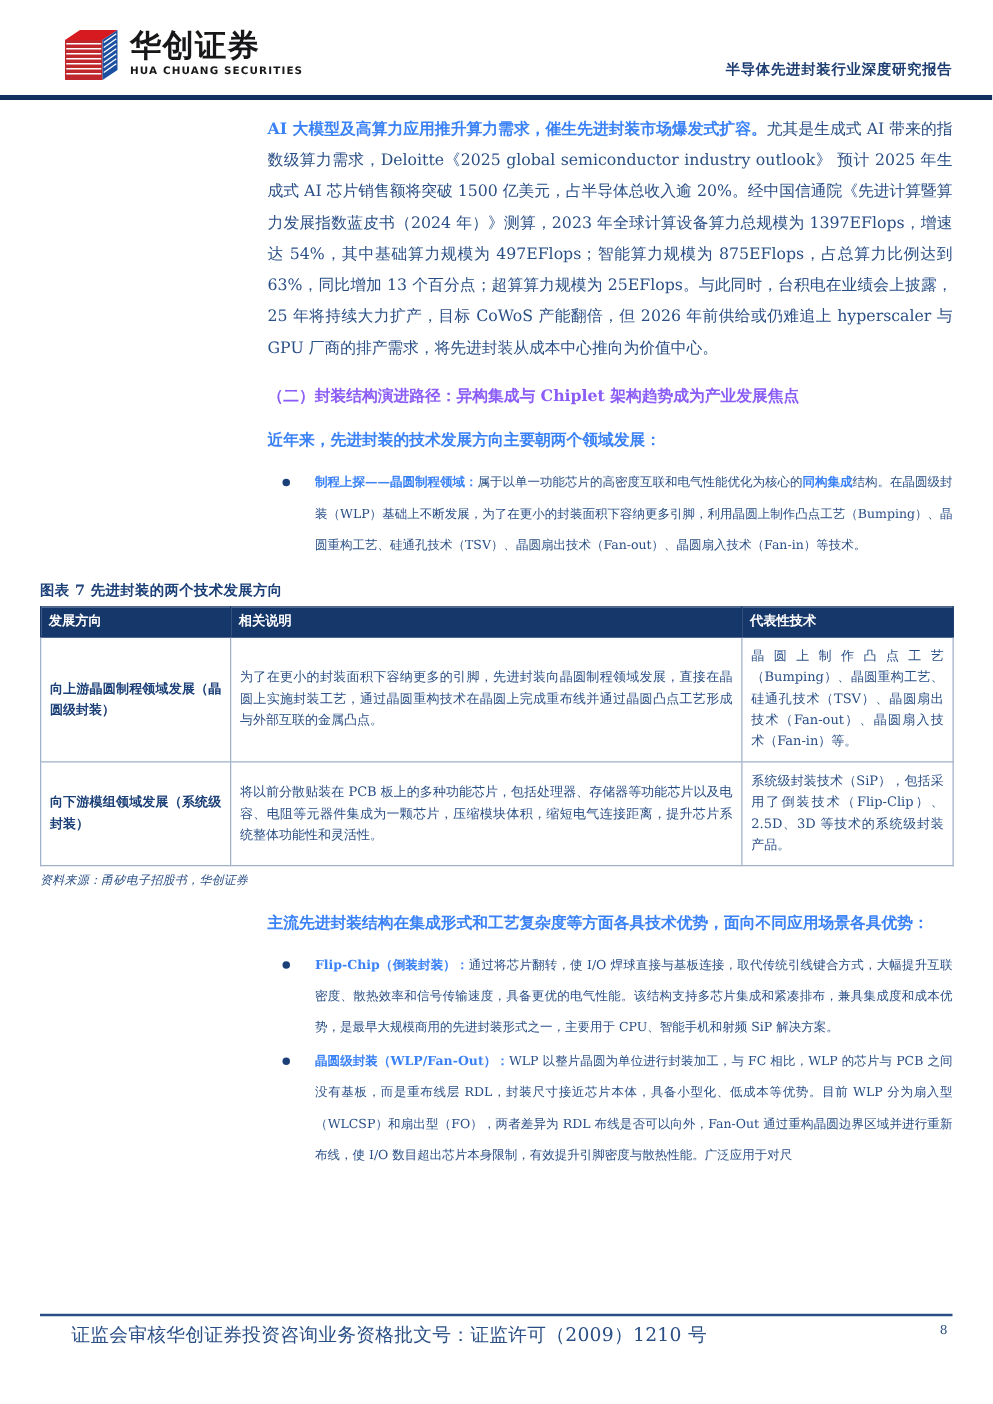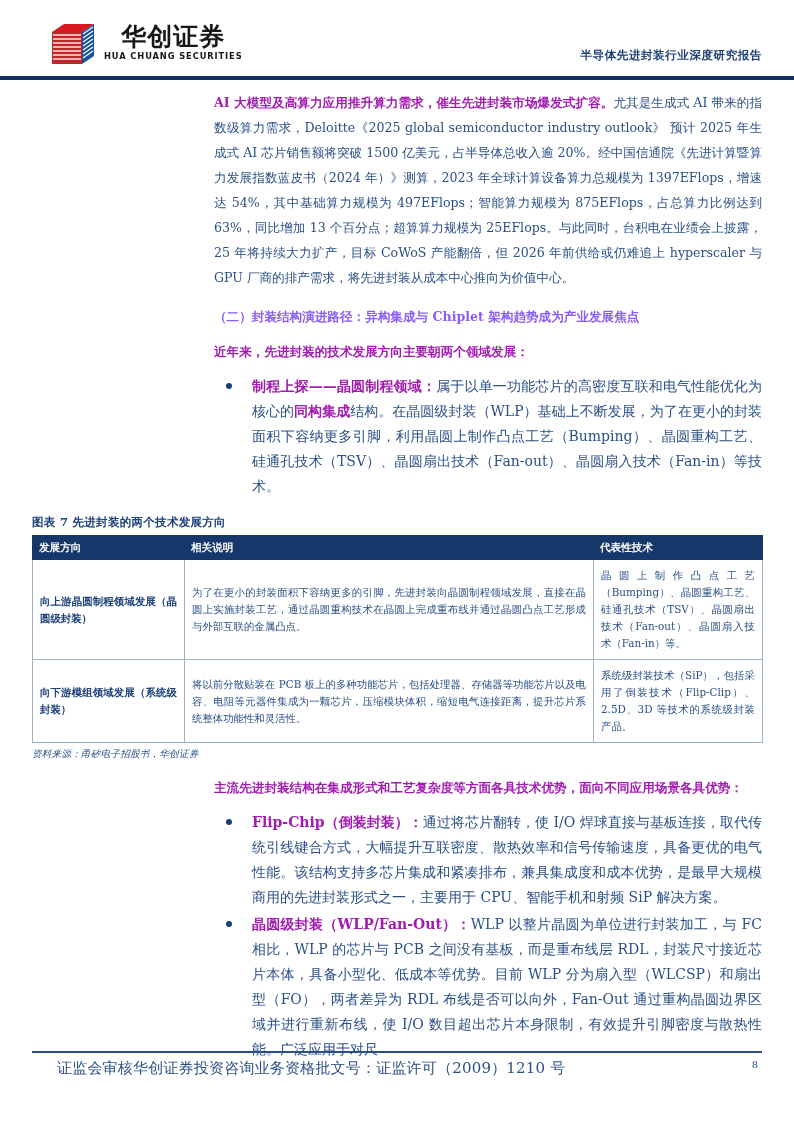--- a/index.html
+++ b/index.html
@@ -26,21 +26,20 @@
     top: 0;
     width: 794px;
     height: 82px;
   }
   .logo-wrap {
     position: absolute;
     left: 50px;
     top: 22px;
     display: flex;
     align-items: flex-start;
-    text-align: center;
   }
   .logo-mark {
     width: 46px;
     height: 44px;
     position: relative;
     margin-right: 8px;
     flex: none;
   }
   .logo-mark svg { display: block; }
   .logo-text {
@@ -101,21 +100,21 @@
   p.para {
     margin: 0;
     font-size: 12.6px;
     line-height: 25px;
     text-align: justify;
     text-justify: inter-ideograph;
     color: #2a4f86;
     padding-left: 182px;
     text-indent: 0;
   }
-  .b { font-weight: bold; color: #a21caf; }
+  .b { font-weight: bold; color: #3b82f6; }
 
   .spacer-14 { height: 14px; }
   .spacer-10 { height: 10px; }
 
   h3.sec-head {
     margin: 0;
     padding-left: 182px;
     font-size: 12.6px;
     font-weight: bold;
     color: #8b5cf6;
@@ -124,21 +123,21 @@
 
   ul.bullets {
     margin: 0;
     padding: 0;
     list-style: none;
     padding-left: 192px;
   }
   ul.bullets li {
     position: relative;
     padding-left: 28px;
-    font-size: 14px;
+    font-size: 10px;
     line-height: 25px;
     text-align: justify;
     text-justify: inter-ideograph;
     color: #2a4f86;
     margin-bottom: 2px;
   }
   ul.bullets li .dot {
     position: absolute;
     left: 2px;
     top: 9px;

